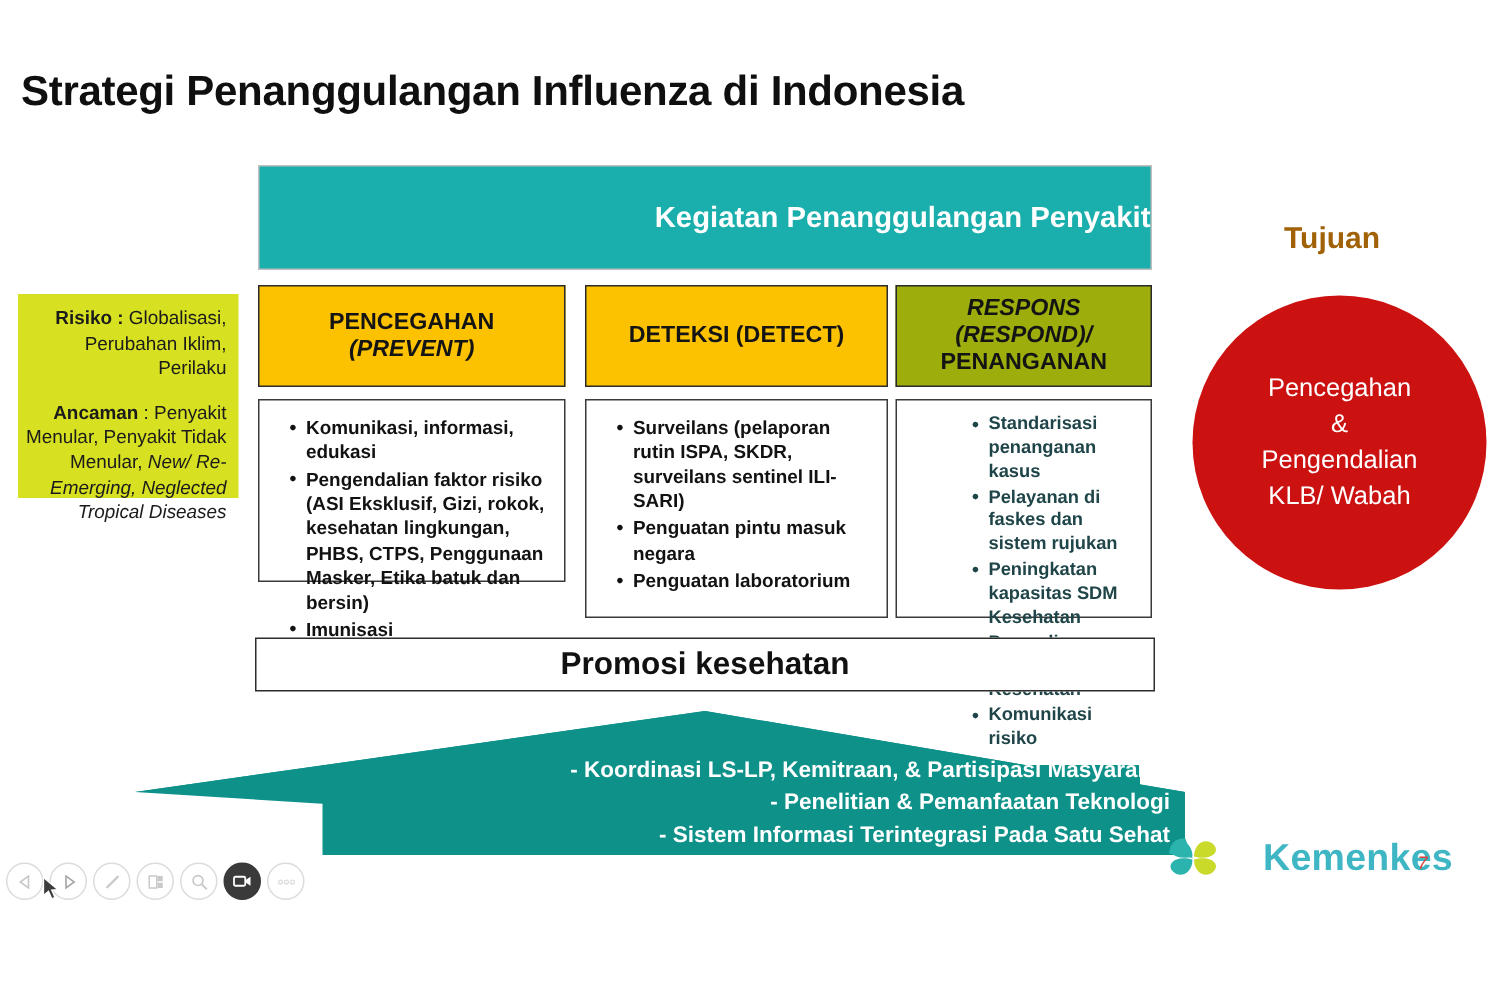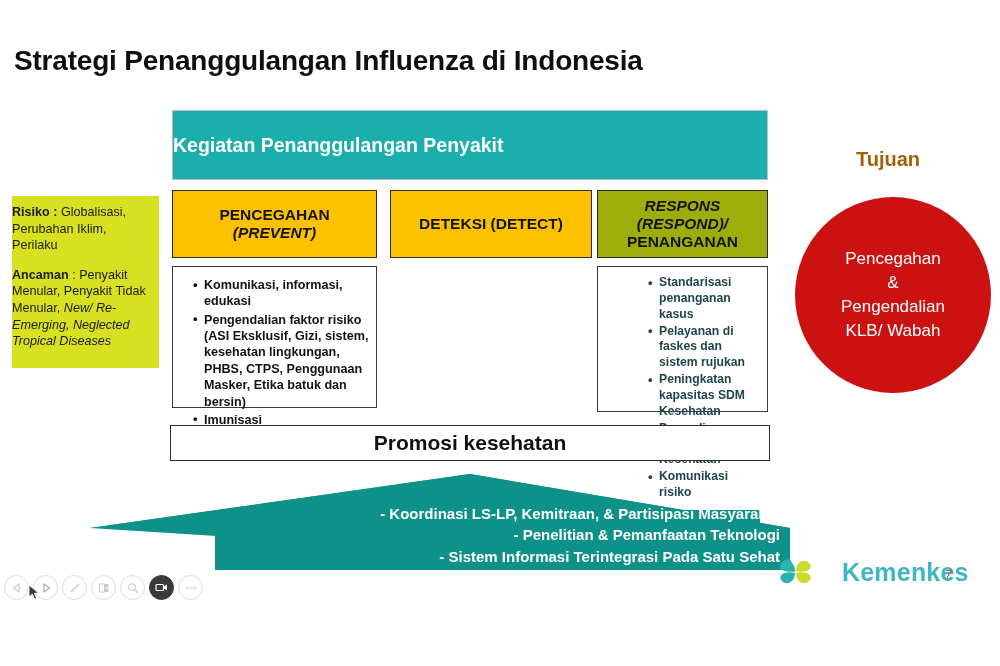--- a/index.html
+++ b/index.html
@@ -27,45 +27,46 @@
     letter-spacing: -0.2px;
     white-space: nowrap;
   }
 
   
   #risk-box {
     position: absolute;
     left: 12px;
     top: 196px;
     width: 147px;
-    height: 172px;
+    height: 136px;
     background: #d7e021;
     padding: 8px 8px 0 0;
     box-sizing: border-box;
     font-size: 12.6px;
     line-height: 1.32;
     color: #1b1b1b;
+    text-align: right;
   }
   #risk-box .lbl { font-weight: bold; }
   #risk-box .para2 { margin-top: 13px; }
   #risk-box .ital { font-style: italic; }
 
   
   #activities-header {
     position: absolute;
     left: 172px;
     top: 110px;
     width: 596px;
     height: 70px;
     background: #1aafad;
     border: 1px solid #bfbfbf;
     box-sizing: border-box;
     display: flex;
     align-items: center;
-    justify-content: flex-start;
+    justify-content: flex-end;
     color: #ffffff;
     font-size: 19.5px;
     font-weight: bold;
   }
 
   
   .pillar {
     position: absolute;
     top: 190px;
   }
@@ -108,21 +109,21 @@
   .pillar-body li:before {
     content: "\2022";
     position: absolute;
     left: 0;
     top: -0.5px;
     font-size: 13px;
   }
 
   #pillar-prevent { left: 172px; width: 205px; }
   #pillar-prevent .pillar-head { height: 68px; }
-  #pillar-prevent .pillar-body { height: 142px; }
+  #pillar-prevent .pillar-body { height: 122px; }
   #pillar-prevent li { font-size: 12.6px; color: #121212; }
 
   #pillar-detect { left: 390px; width: 202px; }
   #pillar-detect .pillar-head { height: 68px; }
   #pillar-detect .pillar-body { height: 146px; }
   #pillar-detect li { font-size: 12.6px; color: #121212; }
 
   #pillar-respond { left: 597px; width: 171px; }
   #pillar-respond .pillar-head { height: 68px; }
   #pillar-respond .pillar-body { height: 146px; padding-top: 8px; padding-left: 34px; }
@@ -277,29 +278,36 @@
   <div class="pillar" id="pillar-prevent">
     <div class="pillar-head orange">
       <div>
         <div>PENCEGAHAN</div>
         <div><i>(PREVENT)</i></div>
       </div>
     </div>
     <div class="pillar-body">
       <ul>
         <li>Komunikasi, informasi, edukasi</li>
-        <li>Pengendalian faktor risiko (ASI Eksklusif, Gizi, sistem, kesehatan lingkungan, PHBS, CTPS, Penggunaan Masker, Etika batuk dan bersin)</li>
+        <li>Pengendalian faktor risiko (ASI Eksklusif, Gizi, rokok, kesehatan lingkungan, PHBS, CTPS, Penggunaan Masker, Etika batuk dan bersin)</li>
         <li>Imunisasi</li>
       </ul>
     </div>
   </div>
 
   <div class="pillar" id="pillar-detect">
     <div class="pillar-head orange">
       <div><span>DETEKSI (DETECT)</span></div>
+    </div>
+    <div class="pillar-body">
+      <ul>
+        <li>Surveilans (pelaporan rutin ISPA, SKDR, surveilans sentinel ILI-SARI)</li>
+        <li>Penguatan pintu masuk negara</li>
+        <li>Penguatan laboratorium</li>
+      </ul>
     </div>
   </div>
 
   <div class="pillar" id="pillar-respond">
     <div class="pillar-head olive">
       <div>
         <div><i>RESPONS (RESPOND)/</i></div>
         <div>PENANGANAN</div>
       </div>
     </div>

